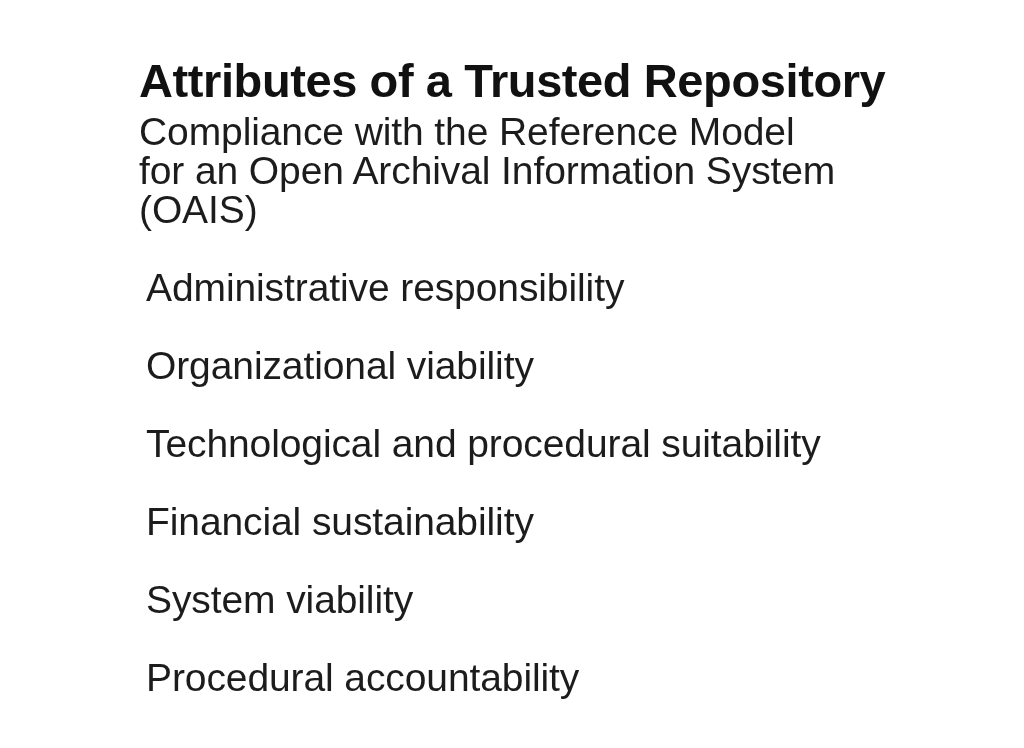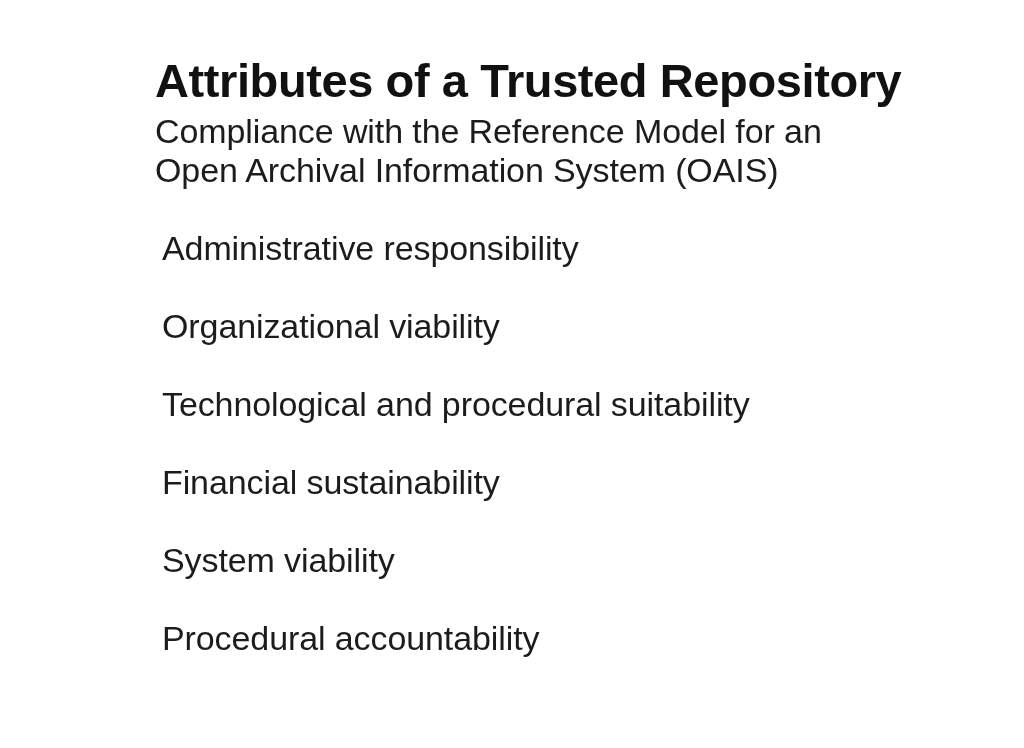--- a/index.html
+++ b/index.html
@@ -18,21 +18,21 @@
   .slide {
     position: relative;
     width: 1024px;
     height: 748px;
     background: #ffffff;
     box-sizing: border-box;
   }
 
   .slide-content {
     position: absolute;
-    left: 155px;
+    left: 139px;
     top: 57px;
     width: 800px;
   }
 
   .slide-title {
     font-size: 47px;
     font-weight: bold;
     line-height: 1.0;
     letter-spacing: -0.4px;
     color: #111111;
@@ -40,21 +40,21 @@
     white-space: nowrap;
   }
 
   .body-list {
     list-style: none;
     margin: 0;
     padding: 0;
   }
 
   .body-item {
-    font-size: 34px;
+    font-size: 39px;
     font-weight: 400;
     line-height: 39px;
     color: #1c1c1c;
     margin: 0;
     padding: 0;
     letter-spacing: -0.1px;
   }
 
   
   .body-item + .body-item {

